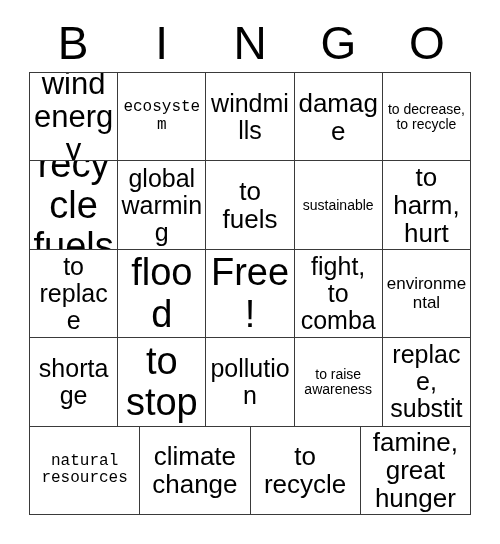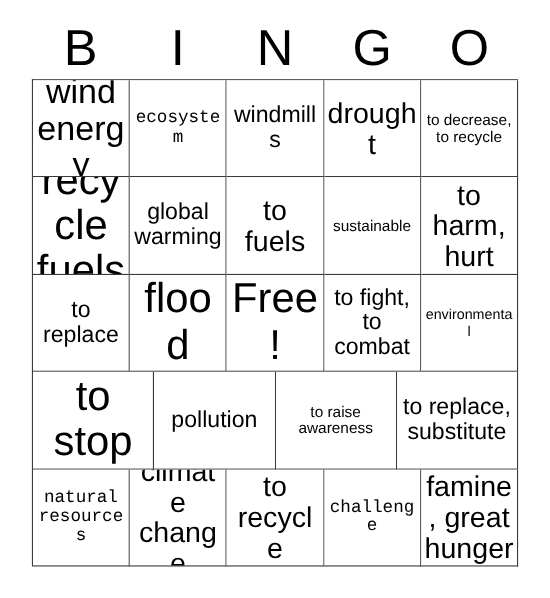--- a/index.html
+++ b/index.html
@@ -85,24 +85,24 @@
     width: 100%;
     line-height: 1.08;
     word-wrap: break-word;
     hyphens: none;
   }
 
   
   .fs-xxl { font-size: 38px; }
   .fs-xl  { font-size: 31px; }
   .fs-lg  { font-size: 26px; }
-  .fs-md  { font-size: 21px; }
+  .fs-md  { font-size: 25px; }
   .fs-sm  { font-size: 16px; font-family: Liberation Mono, monospace; }
   .fs-xs  { font-size: 14px; }
-  .fs-xxs { font-size: 13px; }
+  .fs-xxs { font-size: 17px; }
 </style>
 </head>
 <body>
 
 <div class="card">
 
   <div class="header">
     <div class="header-letter">B</div>
     <div class="header-letter">I</div>
     <div class="header-letter">N</div>
@@ -116,21 +116,21 @@
       <div class="cell">
         <span class="cell-text fs-xl">wind energy</span>
       </div>
       <div class="cell">
         <span class="cell-text fs-sm">ecosystem</span>
       </div>
       <div class="cell">
         <span class="cell-text fs-md">windmills</span>
       </div>
       <div class="cell">
-        <span class="cell-text fs-lg">drought</span>
+        <span class="cell-text fs-lg">damage</span>
       </div>
       <div class="cell">
         <span class="cell-text fs-xs">to decrease, to recycle</span>
       </div>
     </div>
 
     <div class="grid-row">
       <div class="cell">
         <span class="cell-text fs-xxl">recycle fuels</span>
       </div>
@@ -161,20 +161,23 @@
       <div class="cell">
         <span class="cell-text fs-md">to fight, to combat</span>
       </div>
       <div class="cell">
         <span class="cell-text fs-xxs">environmental</span>
       </div>
     </div>
 
     <div class="grid-row">
       <div class="cell">
+        <span class="cell-text fs-md">shortage</span>
+      </div>
+      <div class="cell">
         <span class="cell-text fs-xxl">to stop</span>
       </div>
       <div class="cell">
         <span class="cell-text fs-md">pollution</span>
       </div>
       <div class="cell">
         <span class="cell-text fs-xs">to raise awareness</span>
       </div>
       <div class="cell">
         <span class="cell-text fs-md">to replace, substitute</span>
@@ -183,23 +186,20 @@
 
     <div class="grid-row">
       <div class="cell">
         <span class="cell-text fs-sm">natural resources</span>
       </div>
       <div class="cell">
         <span class="cell-text fs-lg">climate change</span>
       </div>
       <div class="cell">
         <span class="cell-text fs-lg">to recycle</span>
-      </div>
-      <div class="cell">
-        <span class="cell-text fs-sm">challenge</span>
       </div>
       <div class="cell">
         <span class="cell-text fs-lg">famine, great hunger</span>
       </div>
     </div>
 
   </div>
 </div>
 
 </body></html>

